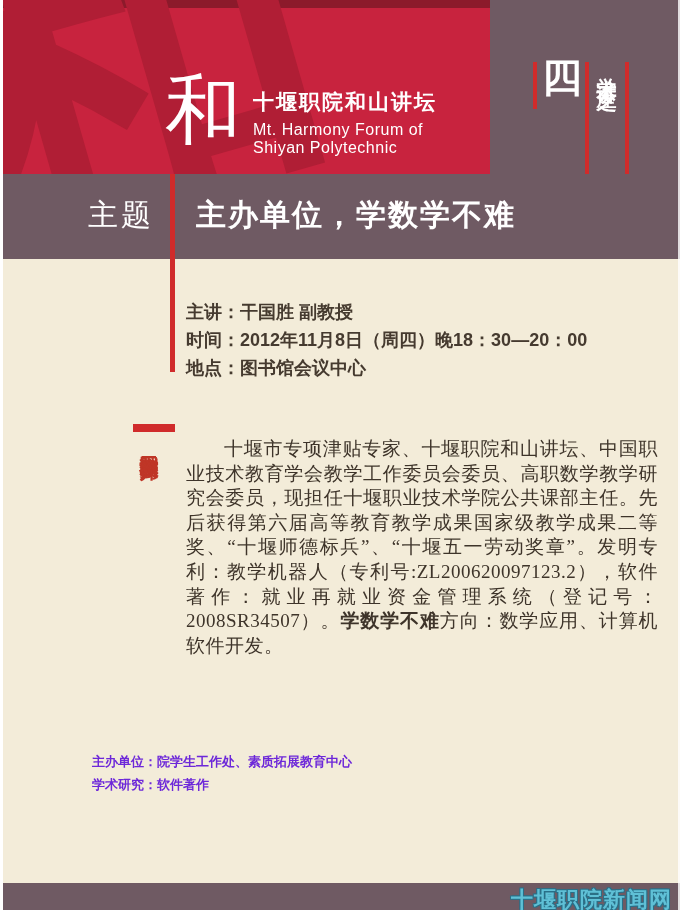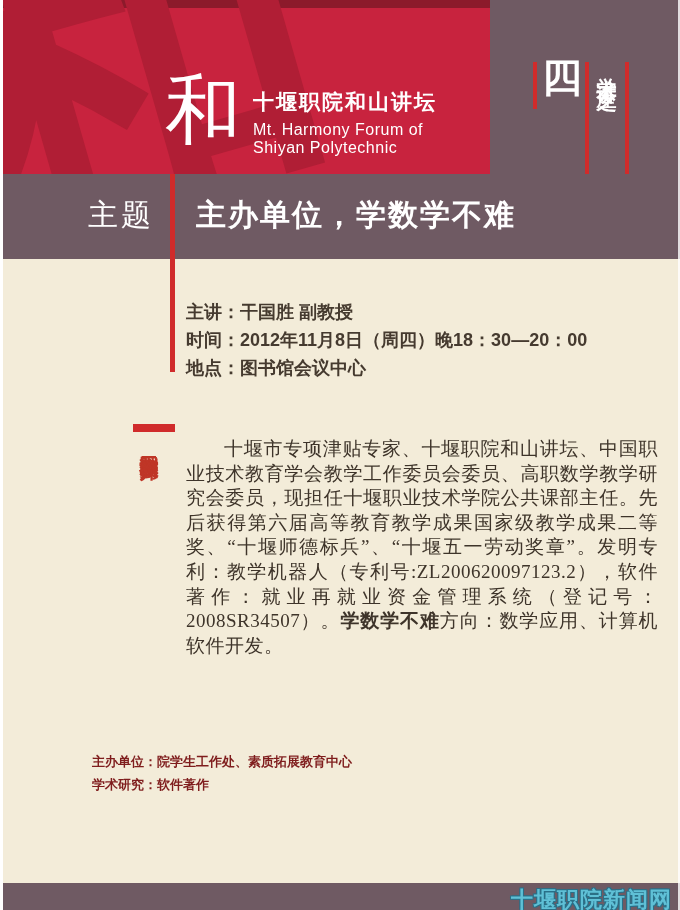--- a/index.html
+++ b/index.html
@@ -50,21 +50,21 @@
     color:#bf3627; font-size:19px; font-weight:bold; letter-spacing:1px; white-space:nowrap;
   }
   .bio-para {
     position:absolute; left:186px; top:437px; width:472px;
     font-family:"Liberation Serif","DejaVu Serif",serif;
     font-size:19px; line-height:24.6px; color:#3e342a;
     text-align:justify; text-indent:2em; letter-spacing:0.5px;
   }
   .bio-para .seg-bold { font-weight:bold; }
   
-  .footer { position:absolute; left:92px; top:750px; font-size:13px; font-weight:bold; color:#7f1d1d; line-height:23px; }
+  .footer { position:absolute; left:92px; top:750px; font-size:13px; font-weight:bold; color:#6d28d9; line-height:23px; }
   .footer .frow { white-space:nowrap; }
   .footer-date { margin-left:65px; }
   
   .bottom-bar { position:absolute; left:0; top:883px; width:680px; height:27px; background:#6f5a63; }
   .badge {
     position:absolute; right:8px; top:885px; font-size:22px; font-weight:bold; letter-spacing:1px;
     color:#5fc0d6; white-space:nowrap;
     text-shadow:-1px -1px 0 #2a7088, 1px -1px 0 #2a7088, -1px 1px 0 #2a7088, 1px 1px 0 #2a7088;
   }
   

